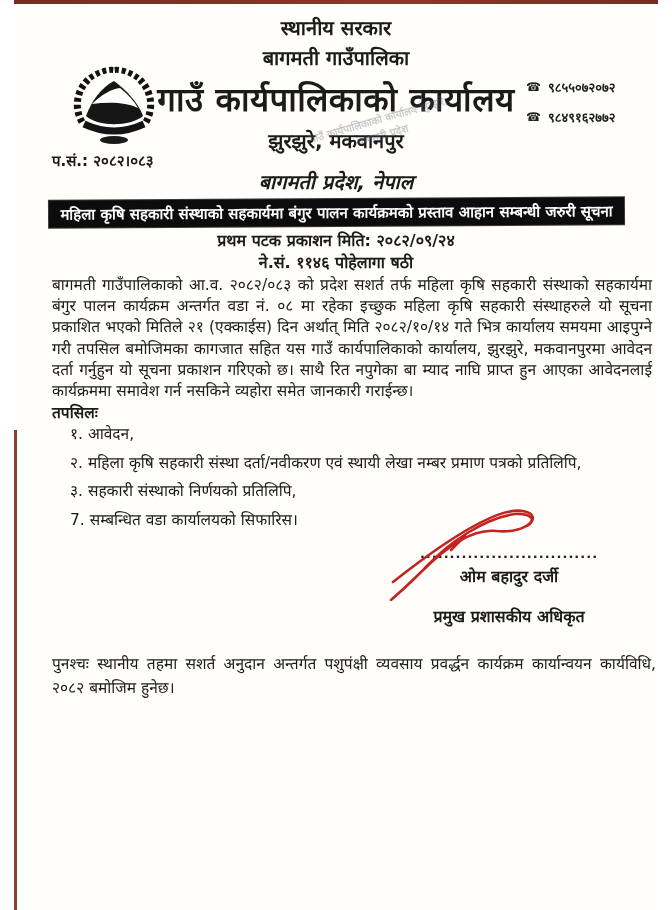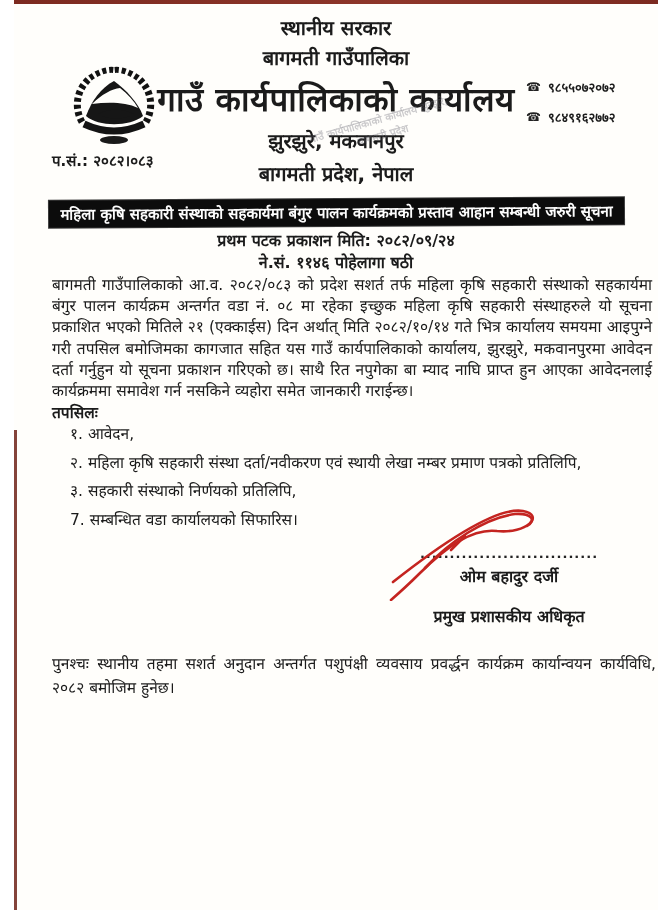--- a/index.html
+++ b/index.html
@@ -23,21 +23,21 @@
     position: absolute; left: 0; top: 430px; bottom: 0; width: 3px;
     background: #6e2218; opacity: .85;
   }
 
   .center-line { position: absolute; left: 0; right: 0; text-align: center; font-weight: 600; }
 
   .gov-line   { top: 14px;  font-size: 20px; }
   .muni-line  { top: 44px;  font-size: 20px; }
   .office-line{ top: 76px;  font-size: 33px; font-weight: 700; letter-spacing: .5px; }
   .addr1      { top: 127px; font-size: 20px; }
-  .addr2      { top: 160px; font-size: 20px; }
+  .addr2      { top: 168px; font-size: 20px; font-style: italic; }
 
   .logo { position: absolute; left: 54px; top: 64px; width: 92px; height: 84px; }
 
   .ref-no { position: absolute; left: 38px; top: 150px; font-size: 15px; font-weight: 700; }
 
   .phones { position: absolute; left: 512px; top: 78px; font-size: 13px; font-weight: 600; }
   .phone-row { display: flex; align-items: center; gap: 7px; margin-bottom: 12px; }
   .phone-icon { font-size: 12px; color: #222; }
 
   .stamp {

